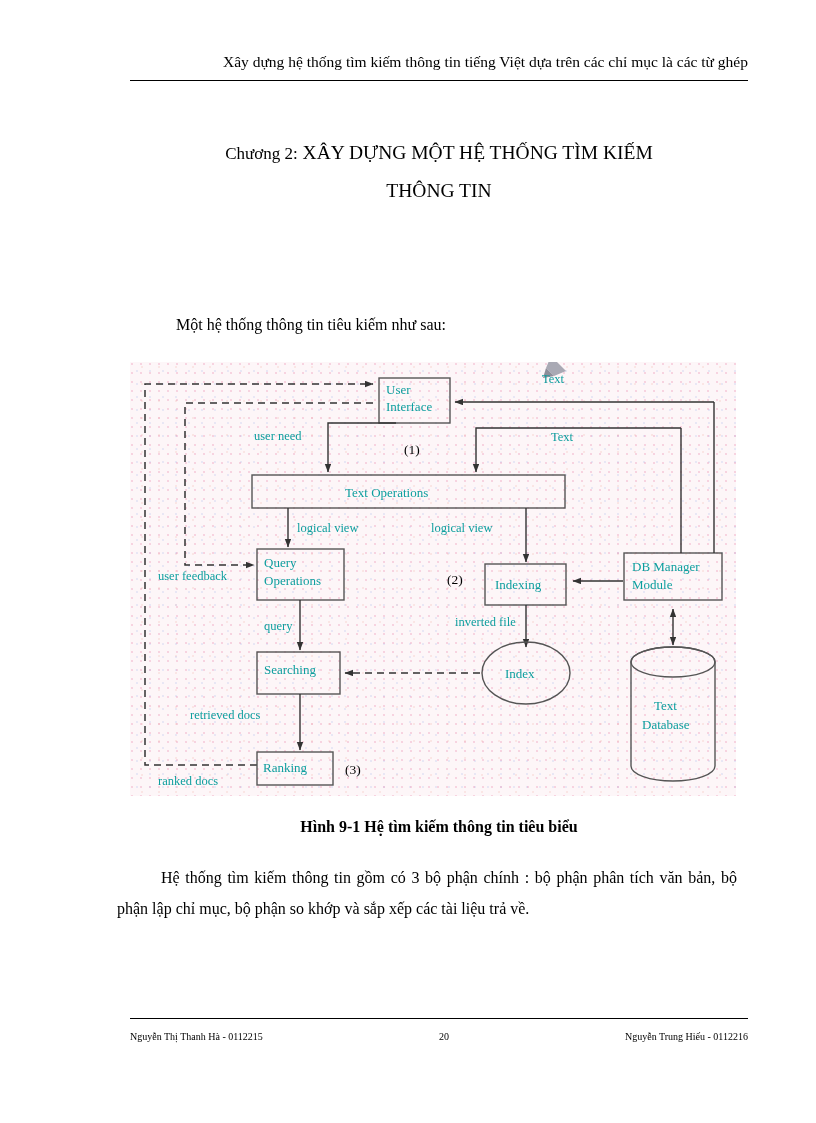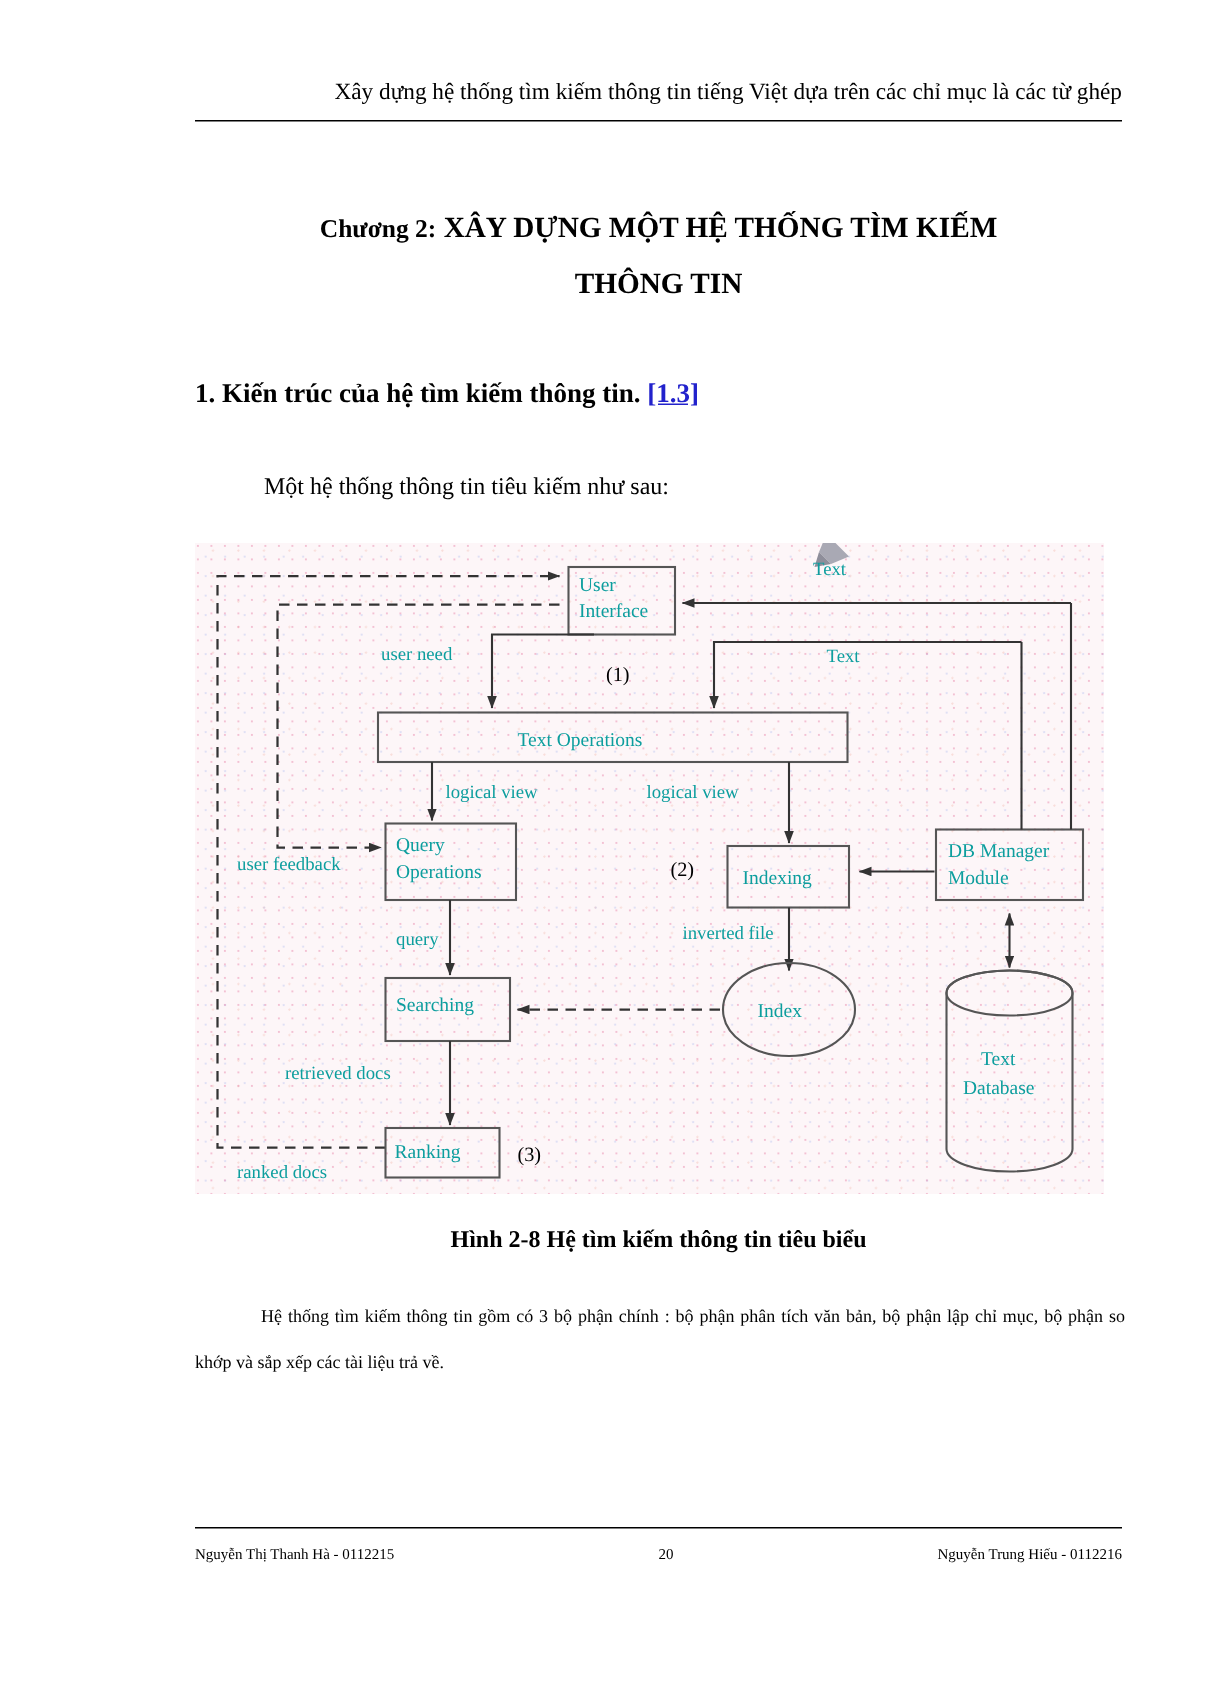--- a/index.html
+++ b/index.html
@@ -44,21 +44,21 @@
     border-top: 1.6px solid #000;
   }
 
   
   .chapter {
     position: absolute;
     left: 130px;
     top: 134px;
     width: 618px;
     text-align: center;
-    font-weight: bold;
+    font-weight: normal;
     font-size: 19.5px;
     line-height: 37px;
   }
   .chapter .small {
     font-size: 17px;
   }
 
   
   .sec-head {
     position: absolute;
@@ -149,24 +149,24 @@
     top: 818px;
     width: 618px;
     text-align: center;
     font-weight: bold;
     font-size: 16px;
   }
 
   
   .body-par {
     position: absolute;
-    left: 130px;
+    left: 117px;
     top: 862px;
     width: 620px;
-    font-size: 12px;
+    font-size: 16px;
     line-height: 31px;
     text-align: justify;
     text-indent: 44px;
   }
 
   
   .ftr-rule {
     position: absolute;
     left: 130px;
     top: 1018px;
@@ -194,24 +194,20 @@
 
   <div class="hdr">Xây dựng hệ thống tìm kiếm thông tin tiếng Việt dựa trên các chỉ mục là các từ ghép</div>
   <div class="hdr-rule"></div>
 
   <div class="chapter">
     <span class="small">Chương 2:</span>
     <span>XÂY DỰNG MỘT HỆ THỐNG TÌM KIẾM</span><br>
     <span>THÔNG TIN</span>
   </div>
 
-  <div class="sec-head">
-    <span>1. Kiến trúc của hệ tìm kiếm thông tin.</span>
-    <span class="sec-ref">[1.3]</span>
-  </div>
 
   <div class="intro">Một hệ thống thông tin tiêu kiếm như sau:</div>
 
   <div class="diagram">
     <svg viewBox="0 0 606 434" xmlns="http://www.w3.org/2000/svg">
       <defs>
         <marker id="ah" markerWidth="9" markerHeight="9" refX="8" refY="3.2" orient="auto" markerUnits="userSpaceOnUse">
           <path d="M0,0 L8.5,3.2 L0,6.4 z" fill="#333333"></path>
         </marker>
         <marker id="ahs" markerWidth="9" markerHeight="9" refX="8" refY="3.2" orient="auto" markerUnits="userSpaceOnUse">
@@ -299,21 +295,21 @@
 
       <g>
         <path class="cyl" d="M501,300 a42,15 0 0 1 84,0 L585,404 a42,15 0 0 1 -84,0 z"></path>
         <ellipse class="cyl" cx="543" cy="300" rx="42" ry="15"></ellipse>
       </g>
       <text class="dg-label-box" x="524" y="348">Text</text>
       <text class="dg-label-box" x="512" y="367">Database</text>
     </svg>
   </div>
 
-  <div class="fig-cap">Hình 2-8 Hệ tìm kiếm thông tin tiêu biểu</div>
+  <div class="fig-cap">Hình 9-1 Hệ tìm kiếm thông tin tiêu biểu</div>
 
   <div class="body-par">Hệ thống tìm kiếm thông tin gồm có 3 bộ phận chính : bộ phận phân tích văn bản, bộ phận lập chỉ mục, bộ phận so khớp và sắp xếp các tài liệu trả về.</div>
 
   <div class="ftr-rule"></div>
   <div class="ftr">
     <span>Nguyễn Thị Thanh Hà - 0112215</span>
     <span class="mid">20</span>
     <span>Nguyễn Trung Hiếu - 0112216</span>
   </div>
 

